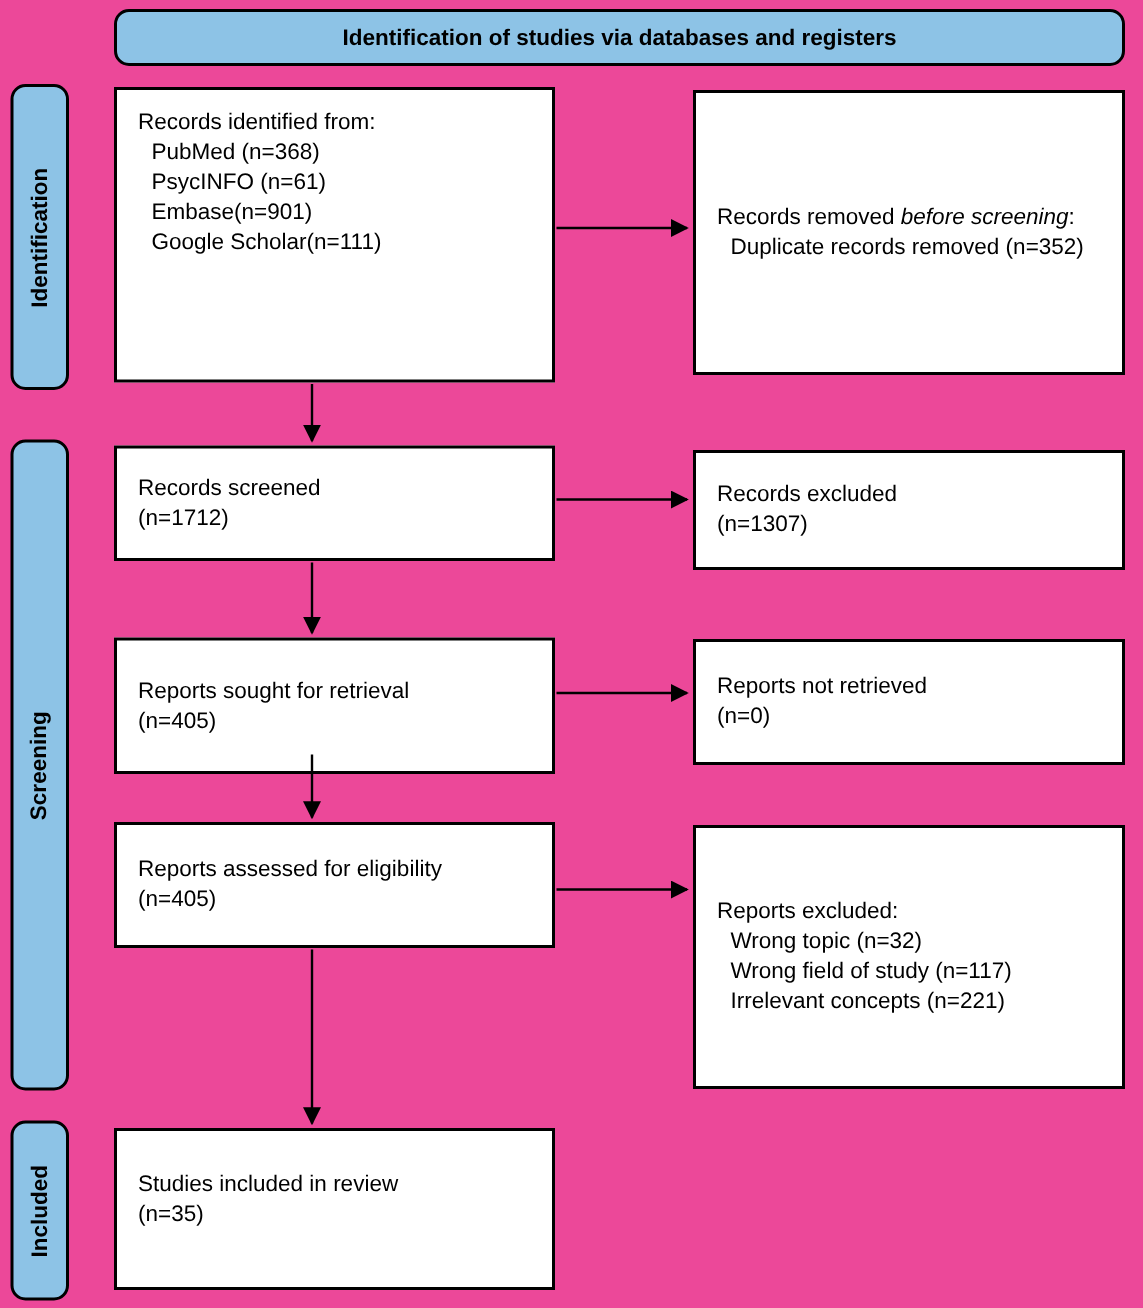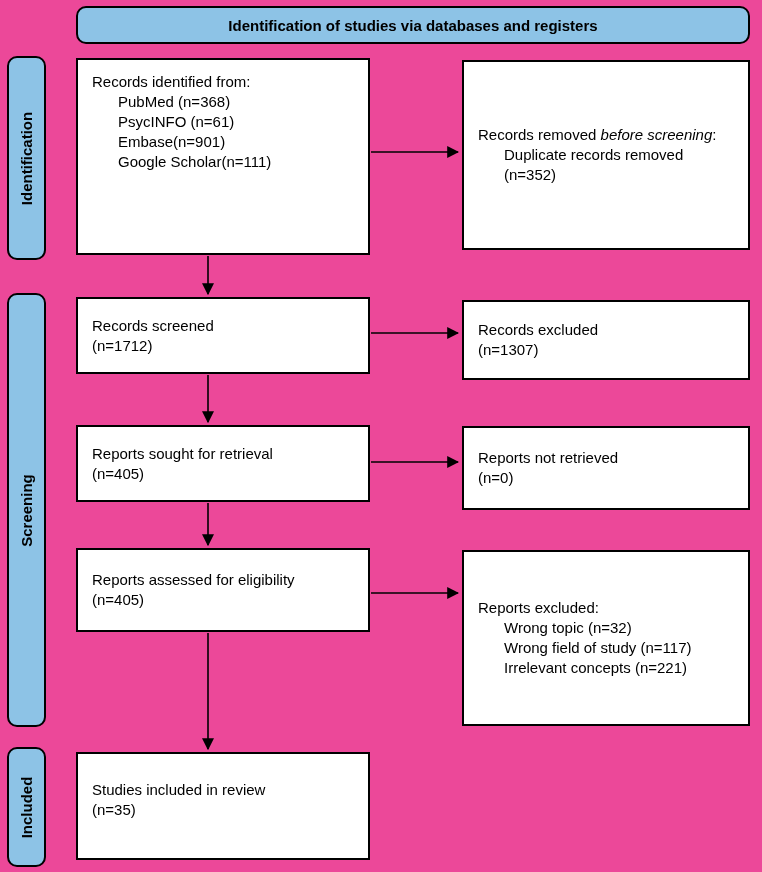--- a/index.html
+++ b/index.html
@@ -45,21 +45,21 @@
     font-size: 15px;
     line-height: 20px;
     display: flex;
     flex-direction: column;
     justify-content: center;
     padding: 10px 14px;
   }
   .box.top-align { justify-content: flex-start; padding-top: 12px; }
   .col-l { left: 76px; width: 294px; }
   .col-r { left: 462px; width: 288px; }
-  .indent { margin-left: 26px; }
+  .indent { margin-left: 9px; }
   .arrows { position: absolute; left: 0; top: 0; width: 762px; height: 872px; pointer-events: none; }
 </style>
 </head>
 <body>
 
 <div class="canvas">
 
   <div class="hdr">
     <span>Identification of studies via databases and registers</span>
   </div>
@@ -82,21 +82,21 @@
       <div>Embase(n=901)</div>
       <div>Google Scholar(n=111)</div>
     </div>
   </div>
 
   <div class="box col-l" style="top:297px; height:77px;">
     <div>Records screened</div>
     <div>(n=1712)</div>
   </div>
 
-  <div class="box col-l" style="top:425px; height:77px;justify-content:center;">
+  <div class="box col-l" style="top:425px; height:91px;justify-content:center;">
     <div>Reports sought for retrieval</div>
     <div>(n=405)</div>
   </div>
 
   <div class="box col-l" style="top:548px; height:84px;">
     <div>Reports assessed for eligibility</div>
     <div>(n=405)</div>
   </div>
 
   <div class="box col-l" style="top:752px; height:108px; justify-content:flex-start; padding-top:26px;">

